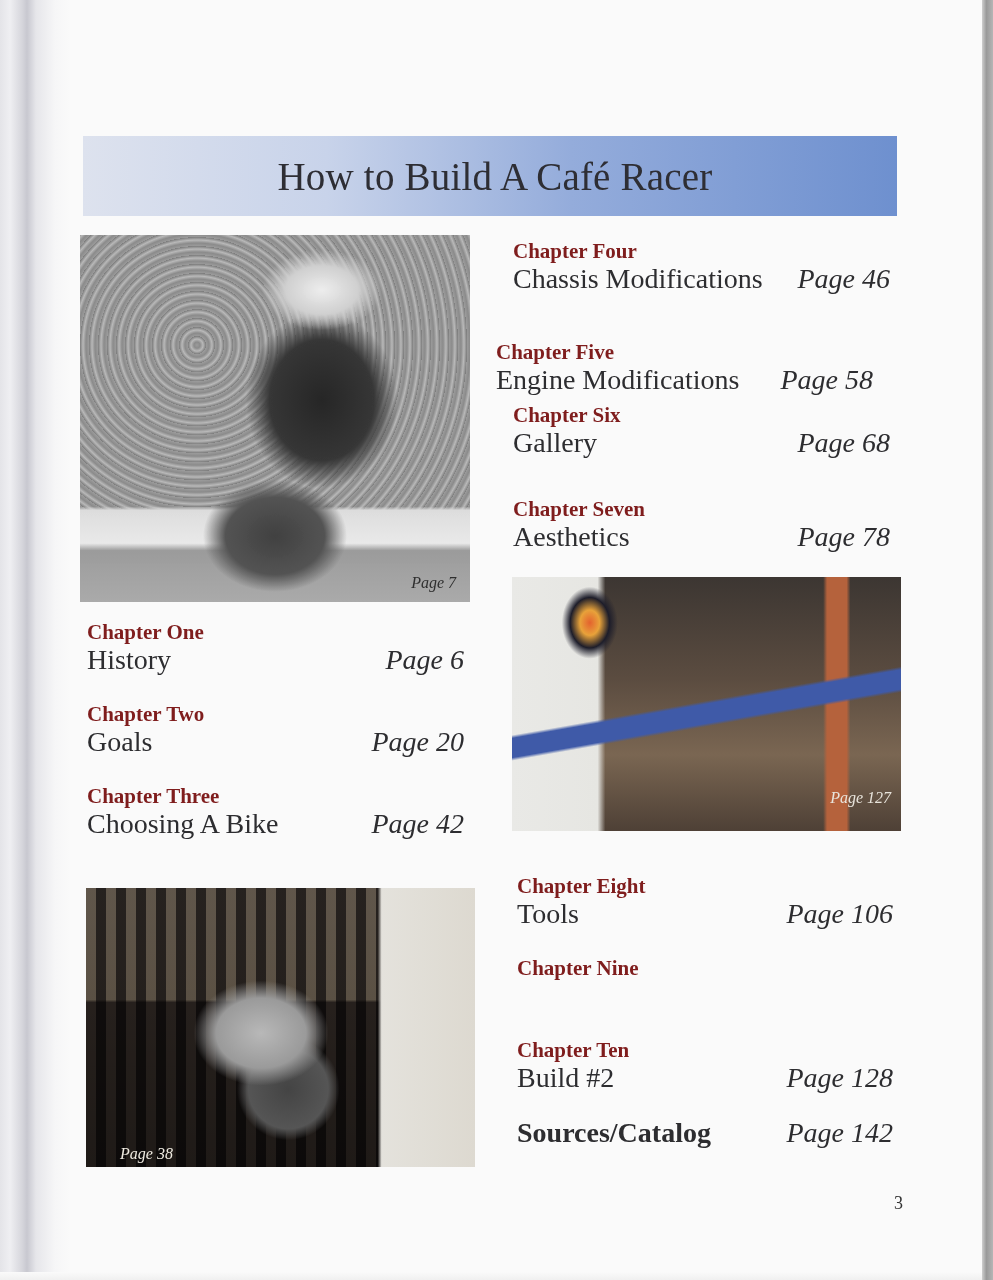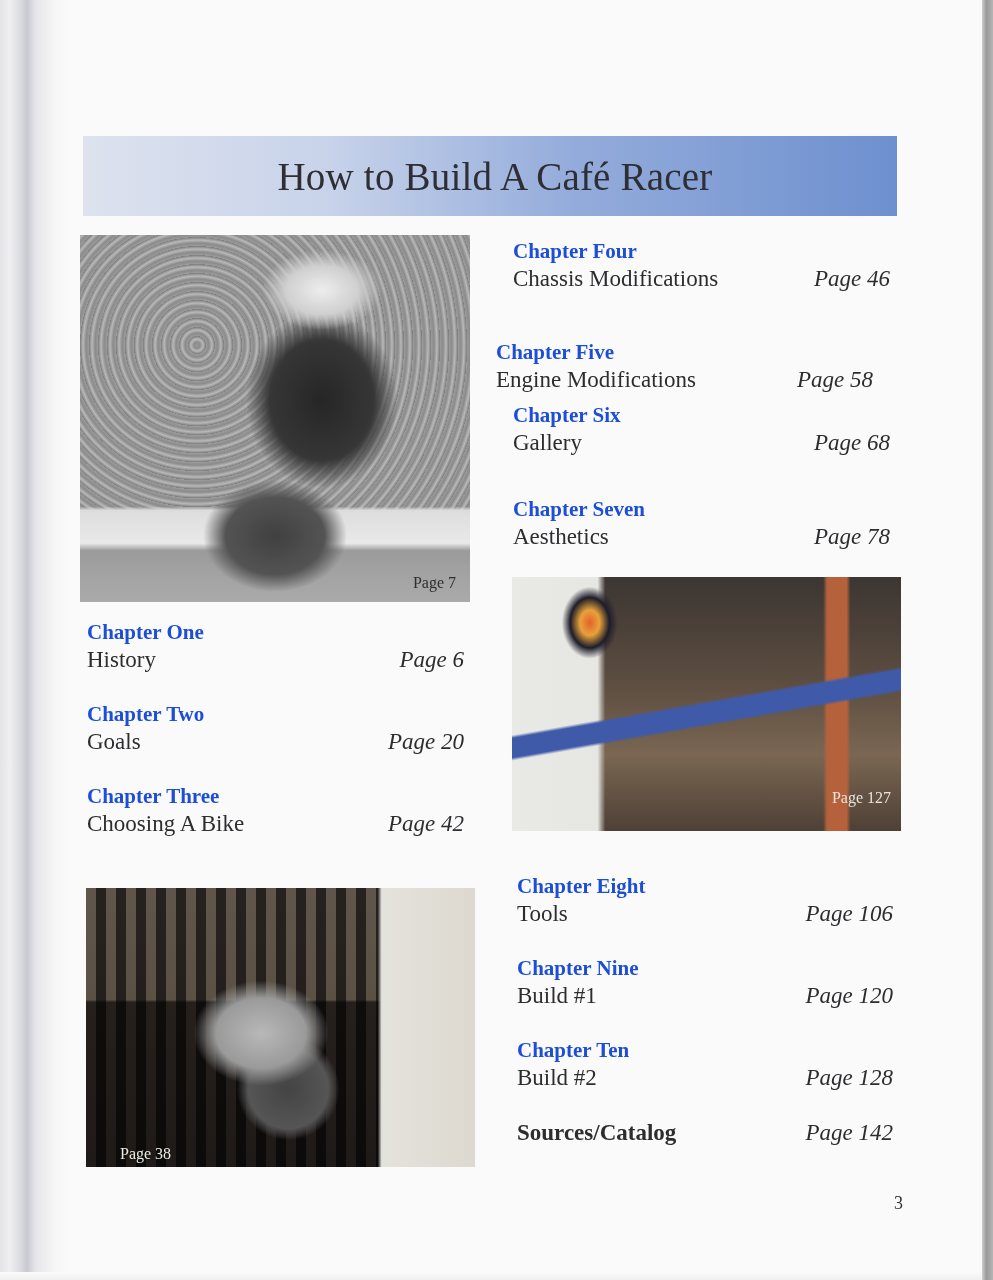--- a/index.html
+++ b/index.html
@@ -27,21 +27,21 @@
     display: flex; align-items: center; justify-content: center;
   }
   .title-bar h1 {
     margin: 0; font-weight: normal; font-size: 39px; letter-spacing: 0.2px;
     color: #2e2e34; padding-left: 10px;
   }
   .photo {
     position: absolute; overflow: hidden;
   }
   .photo .caption {
-    position: absolute; font-size: 16px; margin-top: 15px;
+    position: absolute; font-style: italic; font-size: 16px; margin-top: 15px;
   }
   .photo-1 {
     left: 80px; top: 235px; width: 390px; height: 367px;
     background:
       radial-gradient(ellipse 60px 40px at 62% 15%, #e8e8e8 0%, #ccc 60%, transparent 100%),
       radial-gradient(ellipse 95px 110px at 62% 45%, #2a2a2a 0%, #3a3a3a 55%, transparent 80%),
       radial-gradient(ellipse 90px 70px at 50% 82%, #444 0%, #555 55%, transparent 80%),
       linear-gradient(to bottom, transparent 0%, transparent 74%, #d8d8d8 75%, #e4e4e4 84%, #9a9a9a 86%, #a8a8a8 100%),
       repeating-radial-gradient(circle at 30% 30%, #9a9a9a 0px, #8a8a8a 3px, #b6b6b6 6px, #7d7d7d 9px);
     filter: contrast(1.05);
@@ -62,22 +62,22 @@
     background:
       radial-gradient(ellipse 90px 70px at 45% 52%, #b8b8b8 0%, #9a9a9a 50%, transparent 75%),
       radial-gradient(circle at 52% 72%, #444 0%, #555 14%, transparent 18%),
       linear-gradient(to right, transparent 75%, #e4e2dc 76%, #ddd9d0 100%),
       repeating-linear-gradient(to right, #6a625c 0px, #6a625c 10px, #2a2626 10px, #2a2626 20px),
       linear-gradient(to bottom, #e6e0cf 0%, #dad2bc 40%, #5c5450 41%, #4a4440 100%);
     background-blend-mode: normal, normal, normal, multiply, normal;
   }
   .photo-3 .caption { left: 34px; bottom: 4px; color: #eeeae0; }
   .toc-entry { position: absolute; }
-  .toc-entry .ch-title { font-size: 21px; font-weight: bold; line-height: 27px; color: #1d4ed8; }
-  .toc-entry .ch-line { display: flex; justify-content: space-between; font-size: 23px; line-height: 27px; color: #2d2d30; }
+  .toc-entry .ch-title { font-size: 21px; font-weight: bold; line-height: 27px; color: #7f1d1d; }
+  .toc-entry .ch-line { display: flex; justify-content: space-between; font-size: 28px; line-height: 27px; color: #2d2d30; }
   .toc-entry .ch-page { font-style: italic; }
   .toc-entry.single .ch-line .ch-name { font-weight: bold; }
   .page-number { position: absolute; left: 894px; top: 1193px; font-size: 18px; color: #333; }
 </style>
 </head>
 <body>
 
 <div class="gutter"></div>
 <div class="right-edge"></div>
 <div class="bottom-edge"></div>
@@ -151,24 +151,20 @@
 
 <div class="toc-entry" style="left:517px; top:873px; width:376px;">
   <div class="ch-title">Chapter Eight</div>
   <div class="ch-line">
       <span class="ch-name">Tools</span>
       <span class="ch-page">Page 106</span>
     </div>
 </div>
 <div class="toc-entry" style="left:517px; top:955px; width:376px;">
   <div class="ch-title">Chapter Nine</div>
-  <div class="ch-line">
-      <span class="ch-name">Build #1</span>
-      <span class="ch-page">Page 120</span>
-    </div>
 </div>
 <div class="toc-entry" style="left:517px; top:1037px; width:376px;">
   <div class="ch-title">Chapter Ten</div>
   <div class="ch-line">
       <span class="ch-name">Build #2</span>
       <span class="ch-page">Page 128</span>
     </div>
 </div>
 <div class="toc-entry single" style="left:517px; top:1119px; width:376px;">
   <div class="ch-line">

